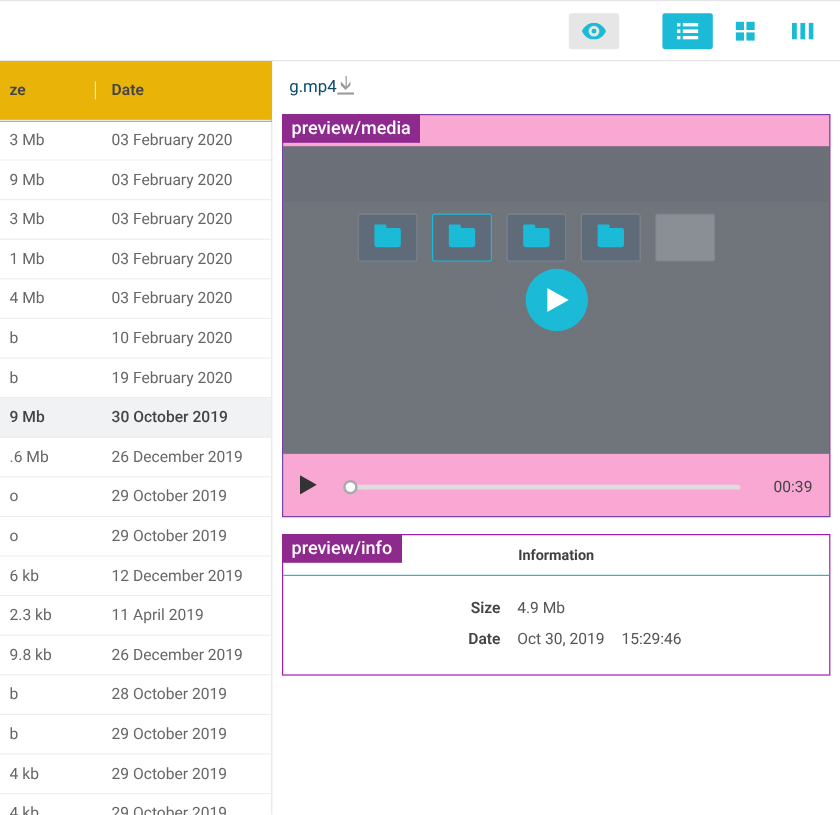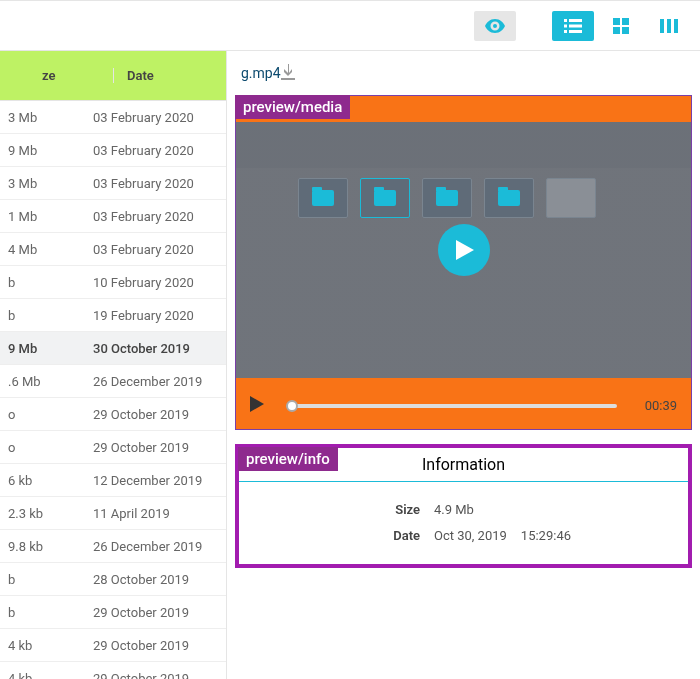--- a/index.html
+++ b/index.html
@@ -46,26 +46,25 @@
     position: relative;
   }
   .left-pane::-webkit-scrollbar { width: 8px; }
   .left-pane::-webkit-scrollbar-track { background: #f0f0f0; }
   .left-pane::-webkit-scrollbar-thumb { background: #b0b0b0; border-radius: 4px; }
   .left-header {
     display: flex;
     height: 50px;
     align-items: center;
     border-bottom: 1px solid #e5e5e5;
-    background: #bef264;
+    background: #eab308;
     font-weight: 600;
     color: #444;
     position: sticky;
     top: 0;
-    padding-left: 34px;
   }
   .col-size { width: 80px; padding-left: 8px; border-right: 1px solid #e5e5e5; }
   .col-date { flex: 1; padding-left: 13px; }
   .row {
     display: flex;
     height: 33px;
     align-items: center;
     border-bottom: 1px solid #eee;
     font-size: 13px;
     color: #666;
@@ -86,21 +85,21 @@
     justify-content: flex-start;
     padding: 0 14px;
     color: #0c4a6e;
     font-size: 14px;
   }
   .download-icon { color: #888; cursor: pointer; }
   .preview-box {
     margin: 0 8px;
     border: 1px solid #7a3fa8;
     position: relative;
-    background: #f97316;
+    background: #f9a8d4;
   }
   .box-label {
     position: absolute;
     top: -1px;
     left: -1px;
     background: #8e2a8e;
     color: #fff;
     padding: 3px 8px;
     font-size: 15px;
     font-weight: 500;
@@ -189,37 +188,37 @@
     transform: translate(-50%, -50%);
     width: 12px;
     height: 12px;
     border-radius: 50%;
     background: #fff;
     border: 2px solid #aaa;
   }
   .duration { font-size: 13px; color: #444; }
   .info-box {
     margin: 14px 8px 20px;
-    border: 4px solid #a21caf;
+    border: 1px solid #a21caf;
     position: relative;
     padding-bottom: 16px;
   }
   .info-tab-bar {
     height: 34px;
     display: flex;
     align-items: center;
     justify-content: center;
     border-bottom: 1px solid #1bbbd8;
     margin-top: 0;
   }
   .box-label.info-label { top: -1px; left: -1px; }
   .info-tab {
-    color: #000000;
-    font-weight: 400;
-    font-size: 16px;
+    color: #404040;
+    font-weight: 700;
+    font-size: 12px;
   }
   .info-rows { margin-top: 14px; }
   .info-row {
     display: flex;
     align-items: center;
     height: 26px;
     font-size: 13px;
   }
   .info-label-cell {
     width: 195px;

